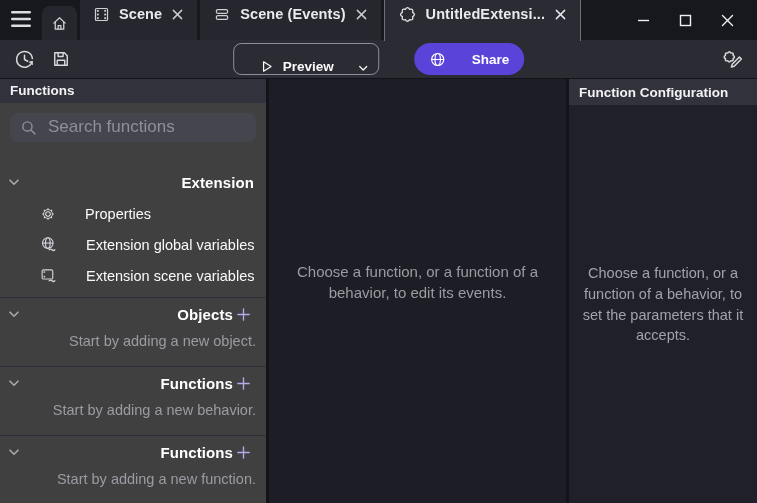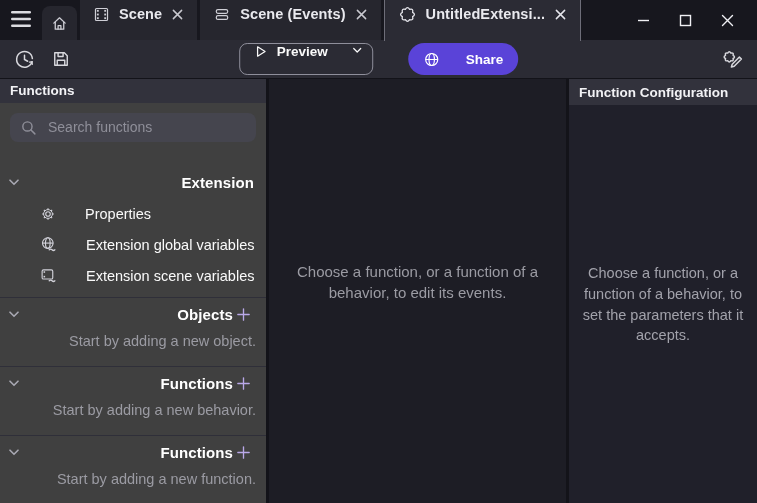--- a/index.html
+++ b/index.html
@@ -18,39 +18,39 @@
   .tab.active{background:#2b2b34;border:1px solid #6e6e79;border-bottom:none;height:36px;margin-bottom:-1px;}
   .tab-close{padding:1px 1px 0 1px;cursor:pointer;line-height:0;}
   .win-controls{position:absolute;right:0;top:0;height:40px;display:flex;align-items:center;gap:14px;padding-right:16px;}
   .win-btn{width:28px;height:28px;display:flex;align-items:center;justify-content:center;cursor:pointer;}
 
   
   .toolbar{height:38px;background:#2b2b34;position:relative;display:flex;align-items:center;z-index:2;}
   .toolbar-left{display:flex;align-items:center;gap:16px;padding-left:14px;}
   .tool-icon{cursor:pointer;line-height:0;}
   .toolbar-center{position:absolute;left:50%;transform:translateX(-50%);display:flex;align-items:center;gap:35px;}
-  .preview-btn{display:flex;align-items:flex-start;border:1px solid #8f8f9b;border-radius:8px;height:30px;cursor:pointer;}
+  .preview-btn{display:flex;align-items:flex-end;border:1px solid #8f8f9b;border-radius:8px;height:30px;cursor:pointer;padding-left:12px;}
   .preview-main{display:flex;align-items:center;gap:9px;padding:0 13px;}
   .preview-label{font-size:13.5px;font-weight:700;color:#fafafa;}
   .preview-sep{width:1px;background:#8f8f9b;}
   .preview-caret{display:flex;align-items:center;justify-content:center;width:30px;cursor:pointer;}
   .share-btn{display:flex;align-items:center;gap:26px;height:32px;padding:0 15px;border-radius:16px;cursor:pointer;}
   .share-label{font-size:13.5px;font-weight:700;color:#ffffff;}
   .toolbar-right{position:absolute;right:13px;top:0;height:38px;display:flex;align-items:center;}
 
   
   .main{display:flex;height:425px;border-top:1px solid #131319;}
   .panel-header{height:26px;background:#32323c;display:flex;align-items:center;padding:0 10px;
                 font-size:13.5px;font-weight:700;color:#f2f2f5;}
   .left-panel{width:266px;background:#404040;border-right:3px solid #131319;display:flex;flex-direction:column;}
   .center-panel{flex:1;background:#1d1d25;border-right:3px solid #131319;display:flex;align-items:center;justify-content:center;}
   .right-panel{width:188px;background:#20202a;display:flex;flex-direction:column;}
 
   .search-wrap{margin:10px;height:32px;background:#45454e;border-radius:8px;display:flex;align-items:center;gap:9px;padding:0 10px;}
-  .search-wrap input{flex:1;background:transparent;border:none;outline:none;color:#d6d6dc;font-size:14px;font-family:"Liberation Sans",sans-serif;}
+  .search-wrap input{flex:1;background:transparent;border:none;outline:none;color:#d6d6dc;font-size:17px;font-family:"Liberation Sans",sans-serif;}
   .search-wrap input::placeholder{color:#8f8f99;}
 
   .section{padding-bottom:6px;text-align:right;}
   .section.bordered{border-top:1px solid #2f2f39;}
   .section-header{display:flex;align-items:center;height:32px;padding:0 12px 0 9px;cursor:pointer;}
   .section-header .sec-chevron{margin-right:7px;line-height:0;}
   .section-title{font-size:15px;font-weight:700;color:#ffffff;flex:1;letter-spacing:.1px;}
   .add-btn{line-height:0;cursor:pointer;padding:2px;}
   .item{display:flex;align-items:center;gap:29px;height:31px;padding-left:40px;cursor:pointer;font-size:14.5px;color:#fafafa;}
   .hint{color:#9b9ba3;font-size:14.5px;padding:3px 10px 11px 32px;}

